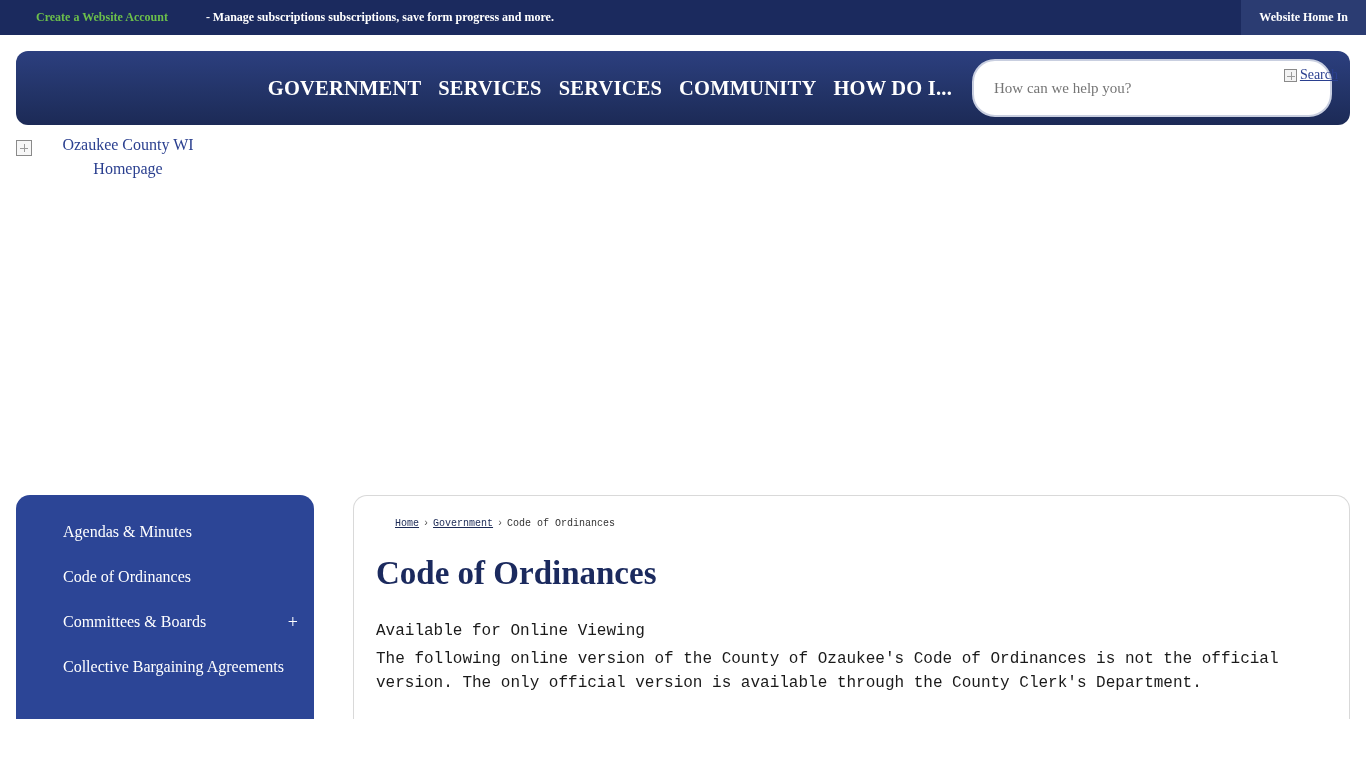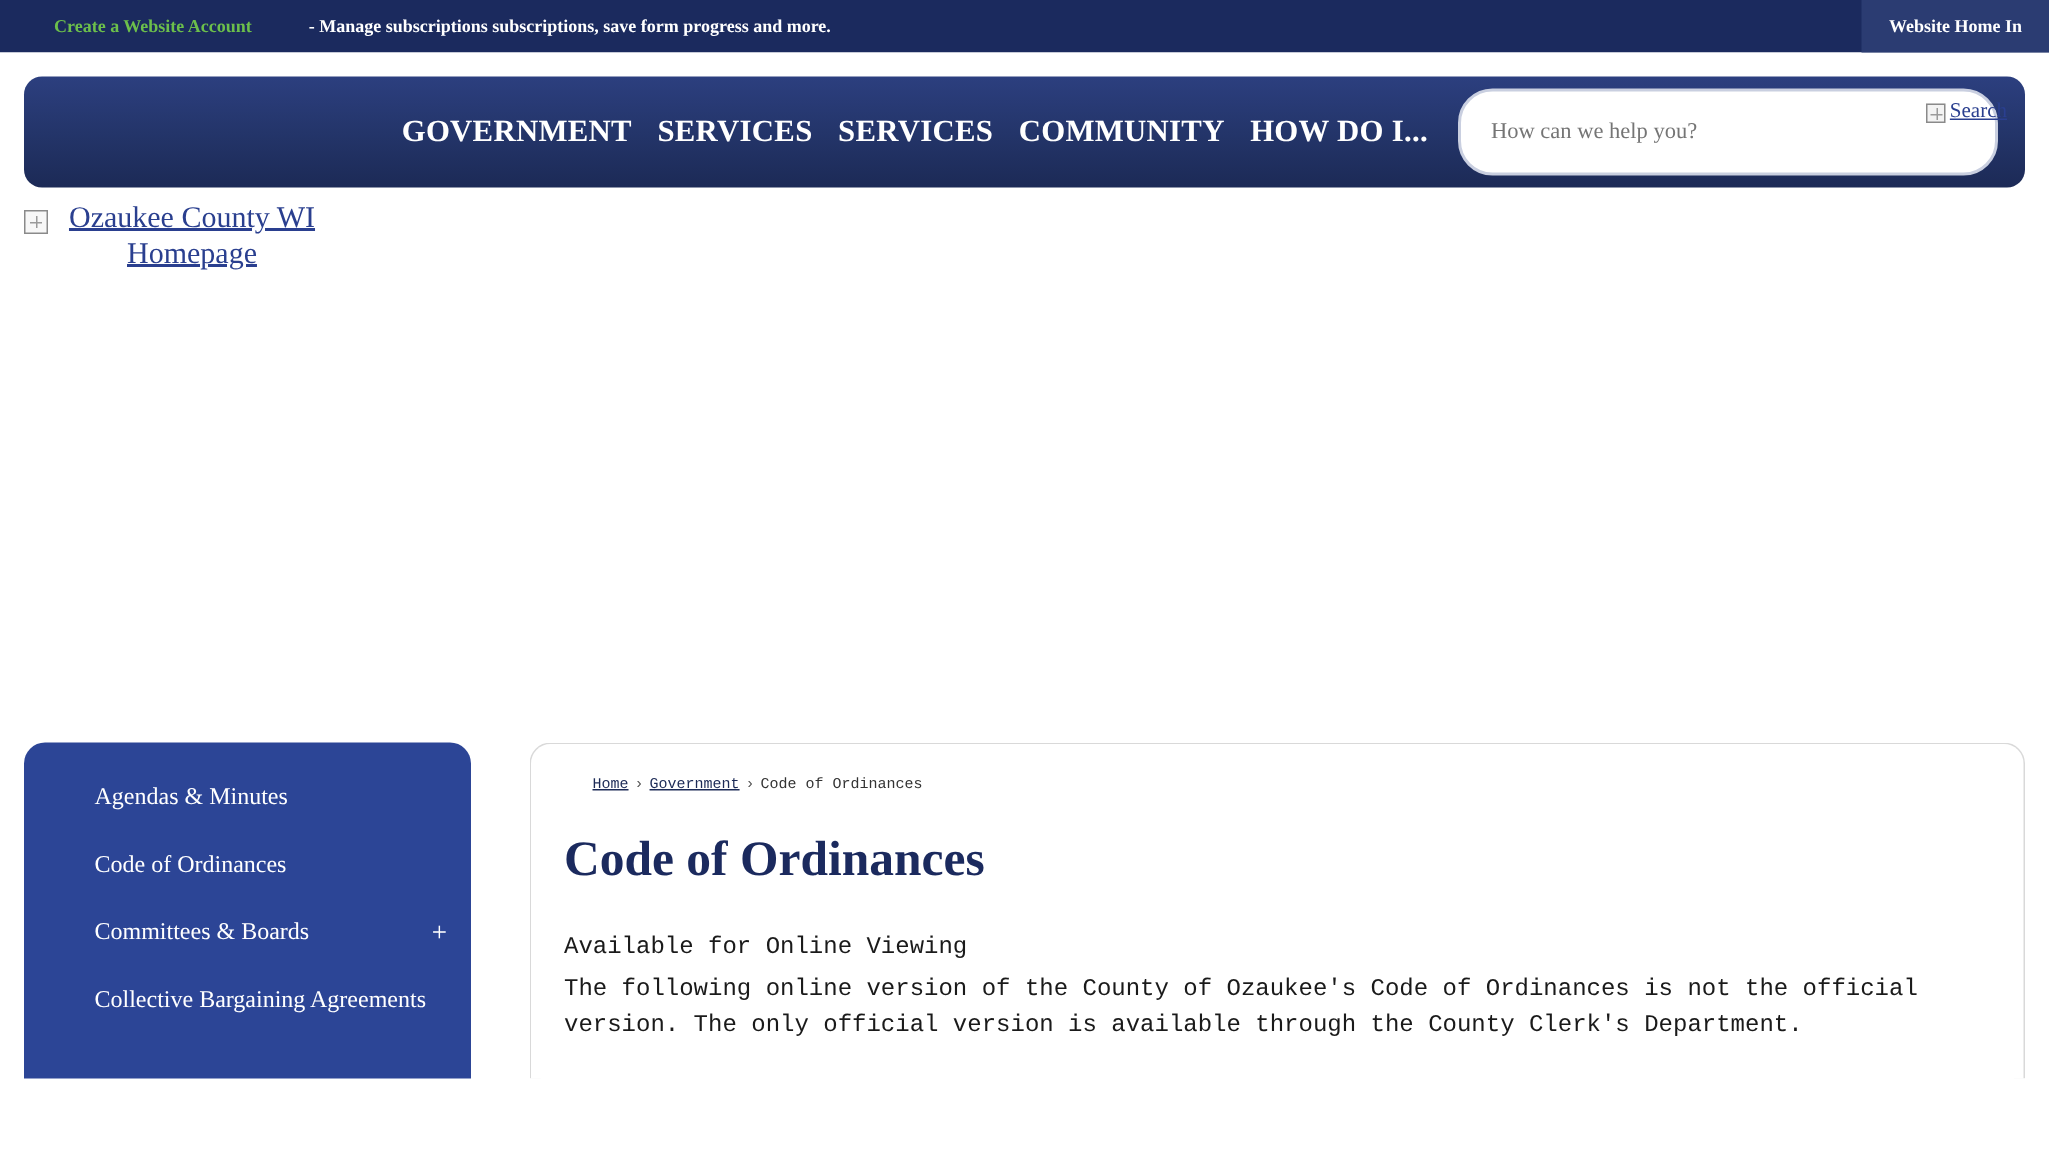--- a/index.html
+++ b/index.html
@@ -160,22 +160,21 @@
   .logo-broken-icon::before,
   .logo-broken-icon::after {
     content: "";
     position: absolute;
     background: #9a9a9a;
   }
   .logo-broken-icon::before { left: 3px; top: 7px; width: 8px; height: 1px; }
   .logo-broken-icon::after { left: 7px; top: 3px; width: 1px; height: 8px; }
   .logo-alt-text {
     color: #2a3f8f;
-    text-decoration: underline;
-    font-size: 20px;
+    font-size: 16px;
     line-height: 24px;
     text-align: center;
     width: 180px;
     font-family: "Liberation Serif", serif;
     cursor: pointer;
   }
 
   
   .content-row {
     display: flex;

